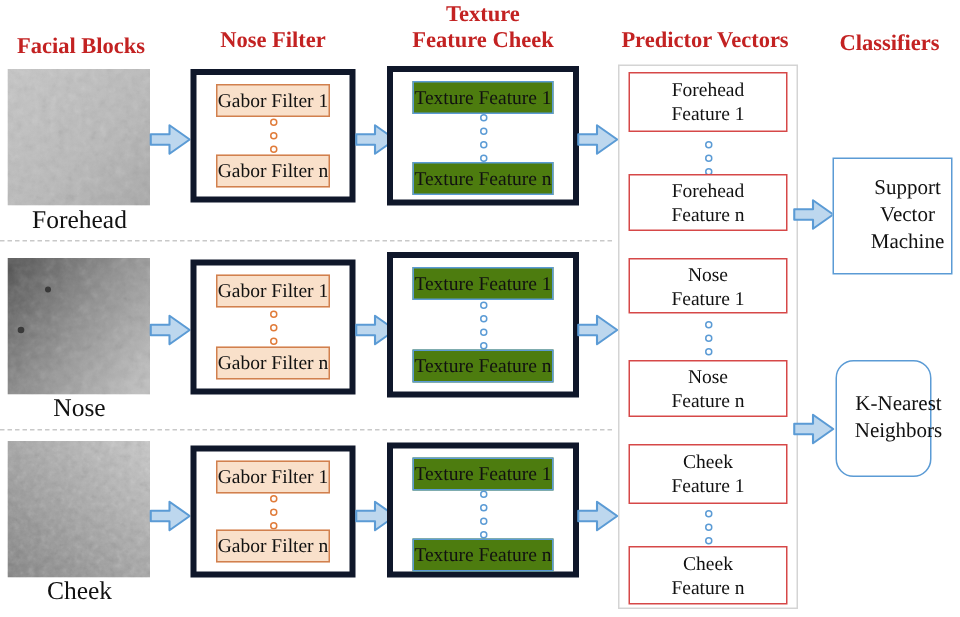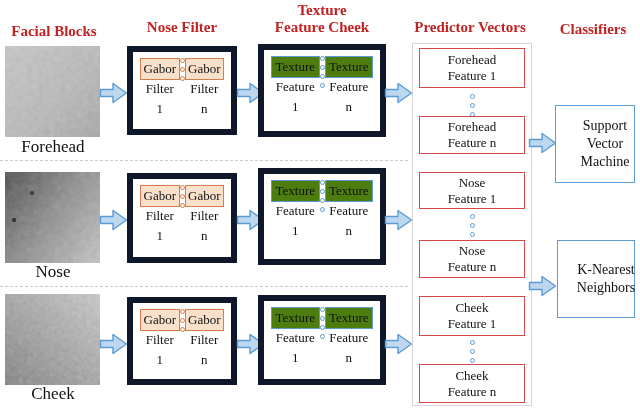--- a/index.html
+++ b/index.html
@@ -15,23 +15,23 @@
   .sep{position:absolute;left:0;width:408px;border-top:1px dashed #c9c9c9;height:0;}
 
   
   .skin{position:absolute;left:5px;width:95px;height:91px;display:block;}
 
   
   .region-label{position:absolute;left:0;width:106px;text-align:center;
                 font-size:17px;line-height:20px;color:#111;}
 
   
-  .group{position:absolute;background:#fff;border:6px solid #0f172a;
-         display:flex;flex-direction:row;justify-content:space-between;
-         align-items:flex-start;padding:6px 7px;box-sizing:border-box;}
+  .group{position:absolute;background:#fff;border:4px solid #0f172a;
+         display:flex;flex-direction:column;justify-content:space-between;
+         align-items:center;padding:6px 7px;box-sizing:border-box;}
 
   .mini{font-size:13px;line-height:20px;text-align:center;height:22px;
         box-sizing:border-box;background:#fff;}
   .mini.gabor{border:1.5px solid #d1804e;background:#f9e0ca;}
   .mini.texture{border:1.5px solid #5b9bd5;background:#4d7c0f;}
 
   .dots{display:flex;flex-direction:column;align-items:center;gap:4px;}
   .dot{width:3px;height:3px;border-radius:50%;background:#fff;}
   .dot.orange{border:1.5px solid #e07b39;}
   .dot.blue{border:1.5px solid #5b9bd5;}
@@ -254,16 +254,16 @@
   <svg class="arrow" style="left:528px;top:130px;" viewBox="0 0 29 26">
     <path d="M1.5 9.5 H14 V3.5 L27.5 13 L14 22.5 V16.5 H1.5 Z" fill="#bdd7ee" stroke="#5b9bd5" stroke-width="1.4" stroke-linejoin="round"></path>
   </svg>
   <div class="cls-box" style="left:555px;top:105px;width:80px;height:78px;">Support
 Vector
 Machine</div>
 
   <svg class="arrow" style="left:528px;top:273px;" viewBox="0 0 29 26">
     <path d="M1.5 9.5 H14 V3.5 L27.5 13 L14 22.5 V16.5 H1.5 Z" fill="#bdd7ee" stroke="#5b9bd5" stroke-width="1.4" stroke-linejoin="round"></path>
   </svg>
-  <div class="cls-box" style="left:557px;top:240px;width:78px;height:78px;">K-Nearest
+  <div class="cls-box" style="left:557px;top:240px;width:64px;height:78px;border-radius:12px;">K-Nearest
 Neighbors</div>
 
 </div>
 
 </body></html>

